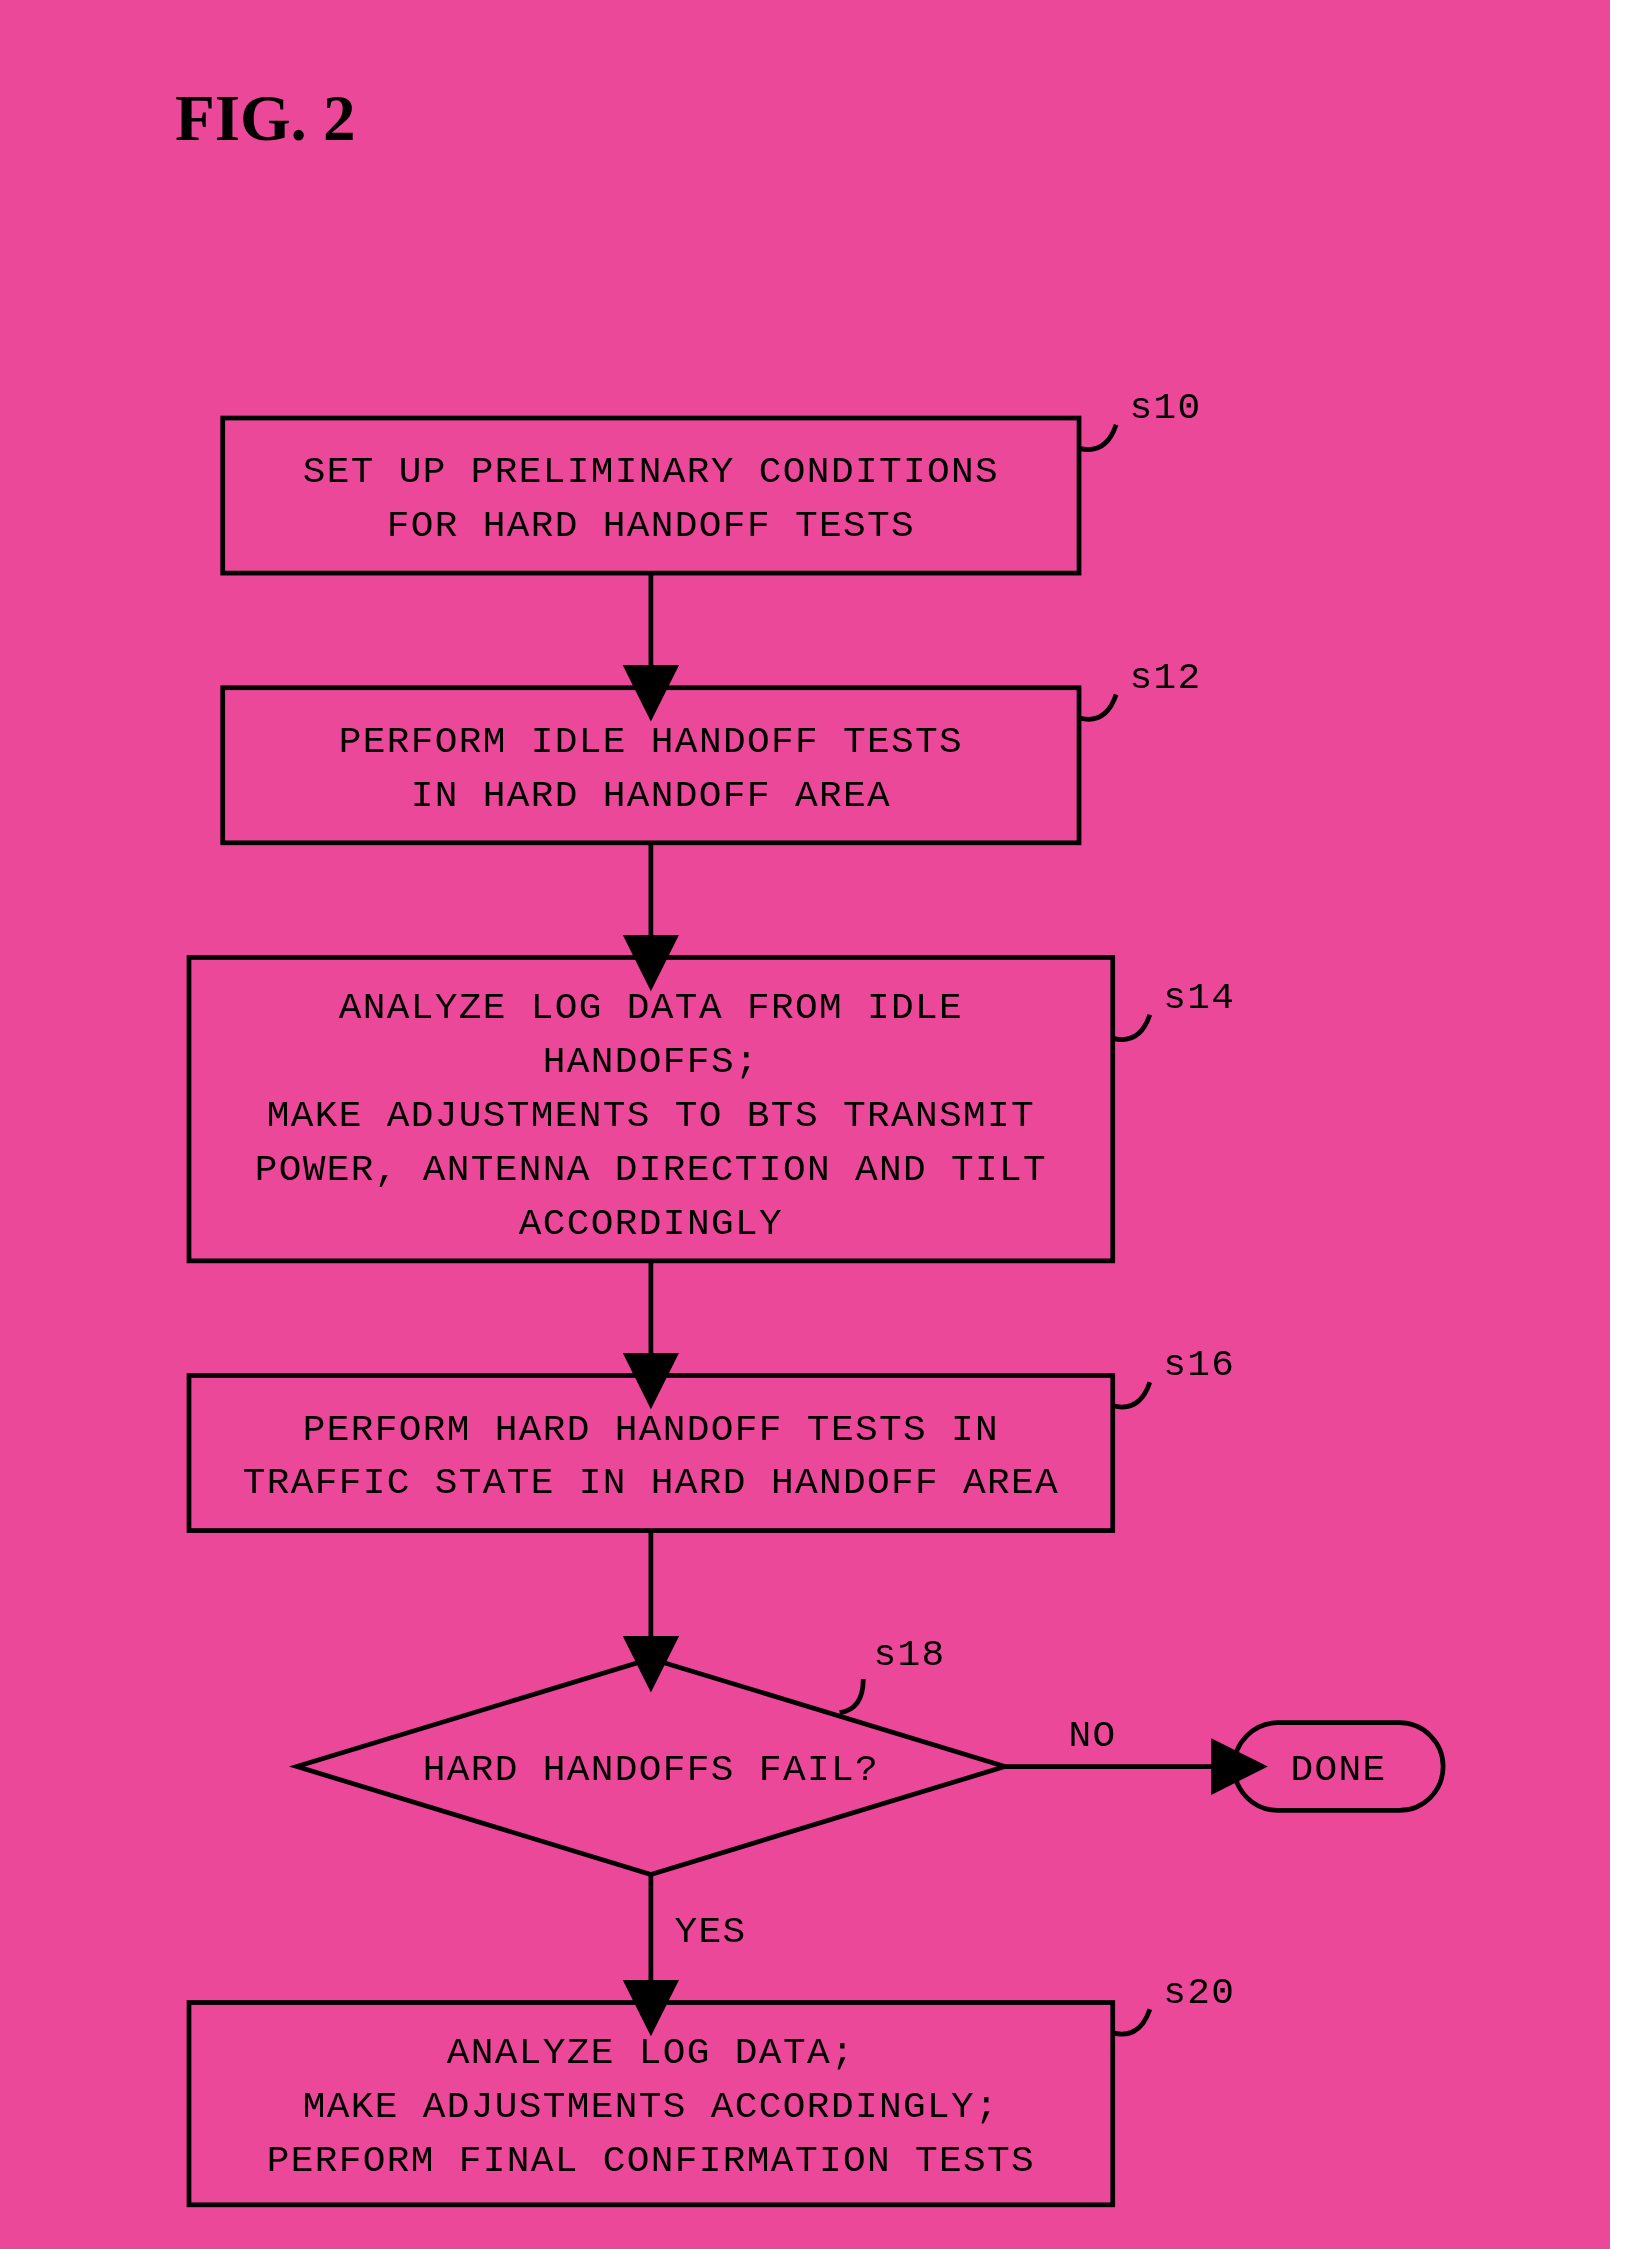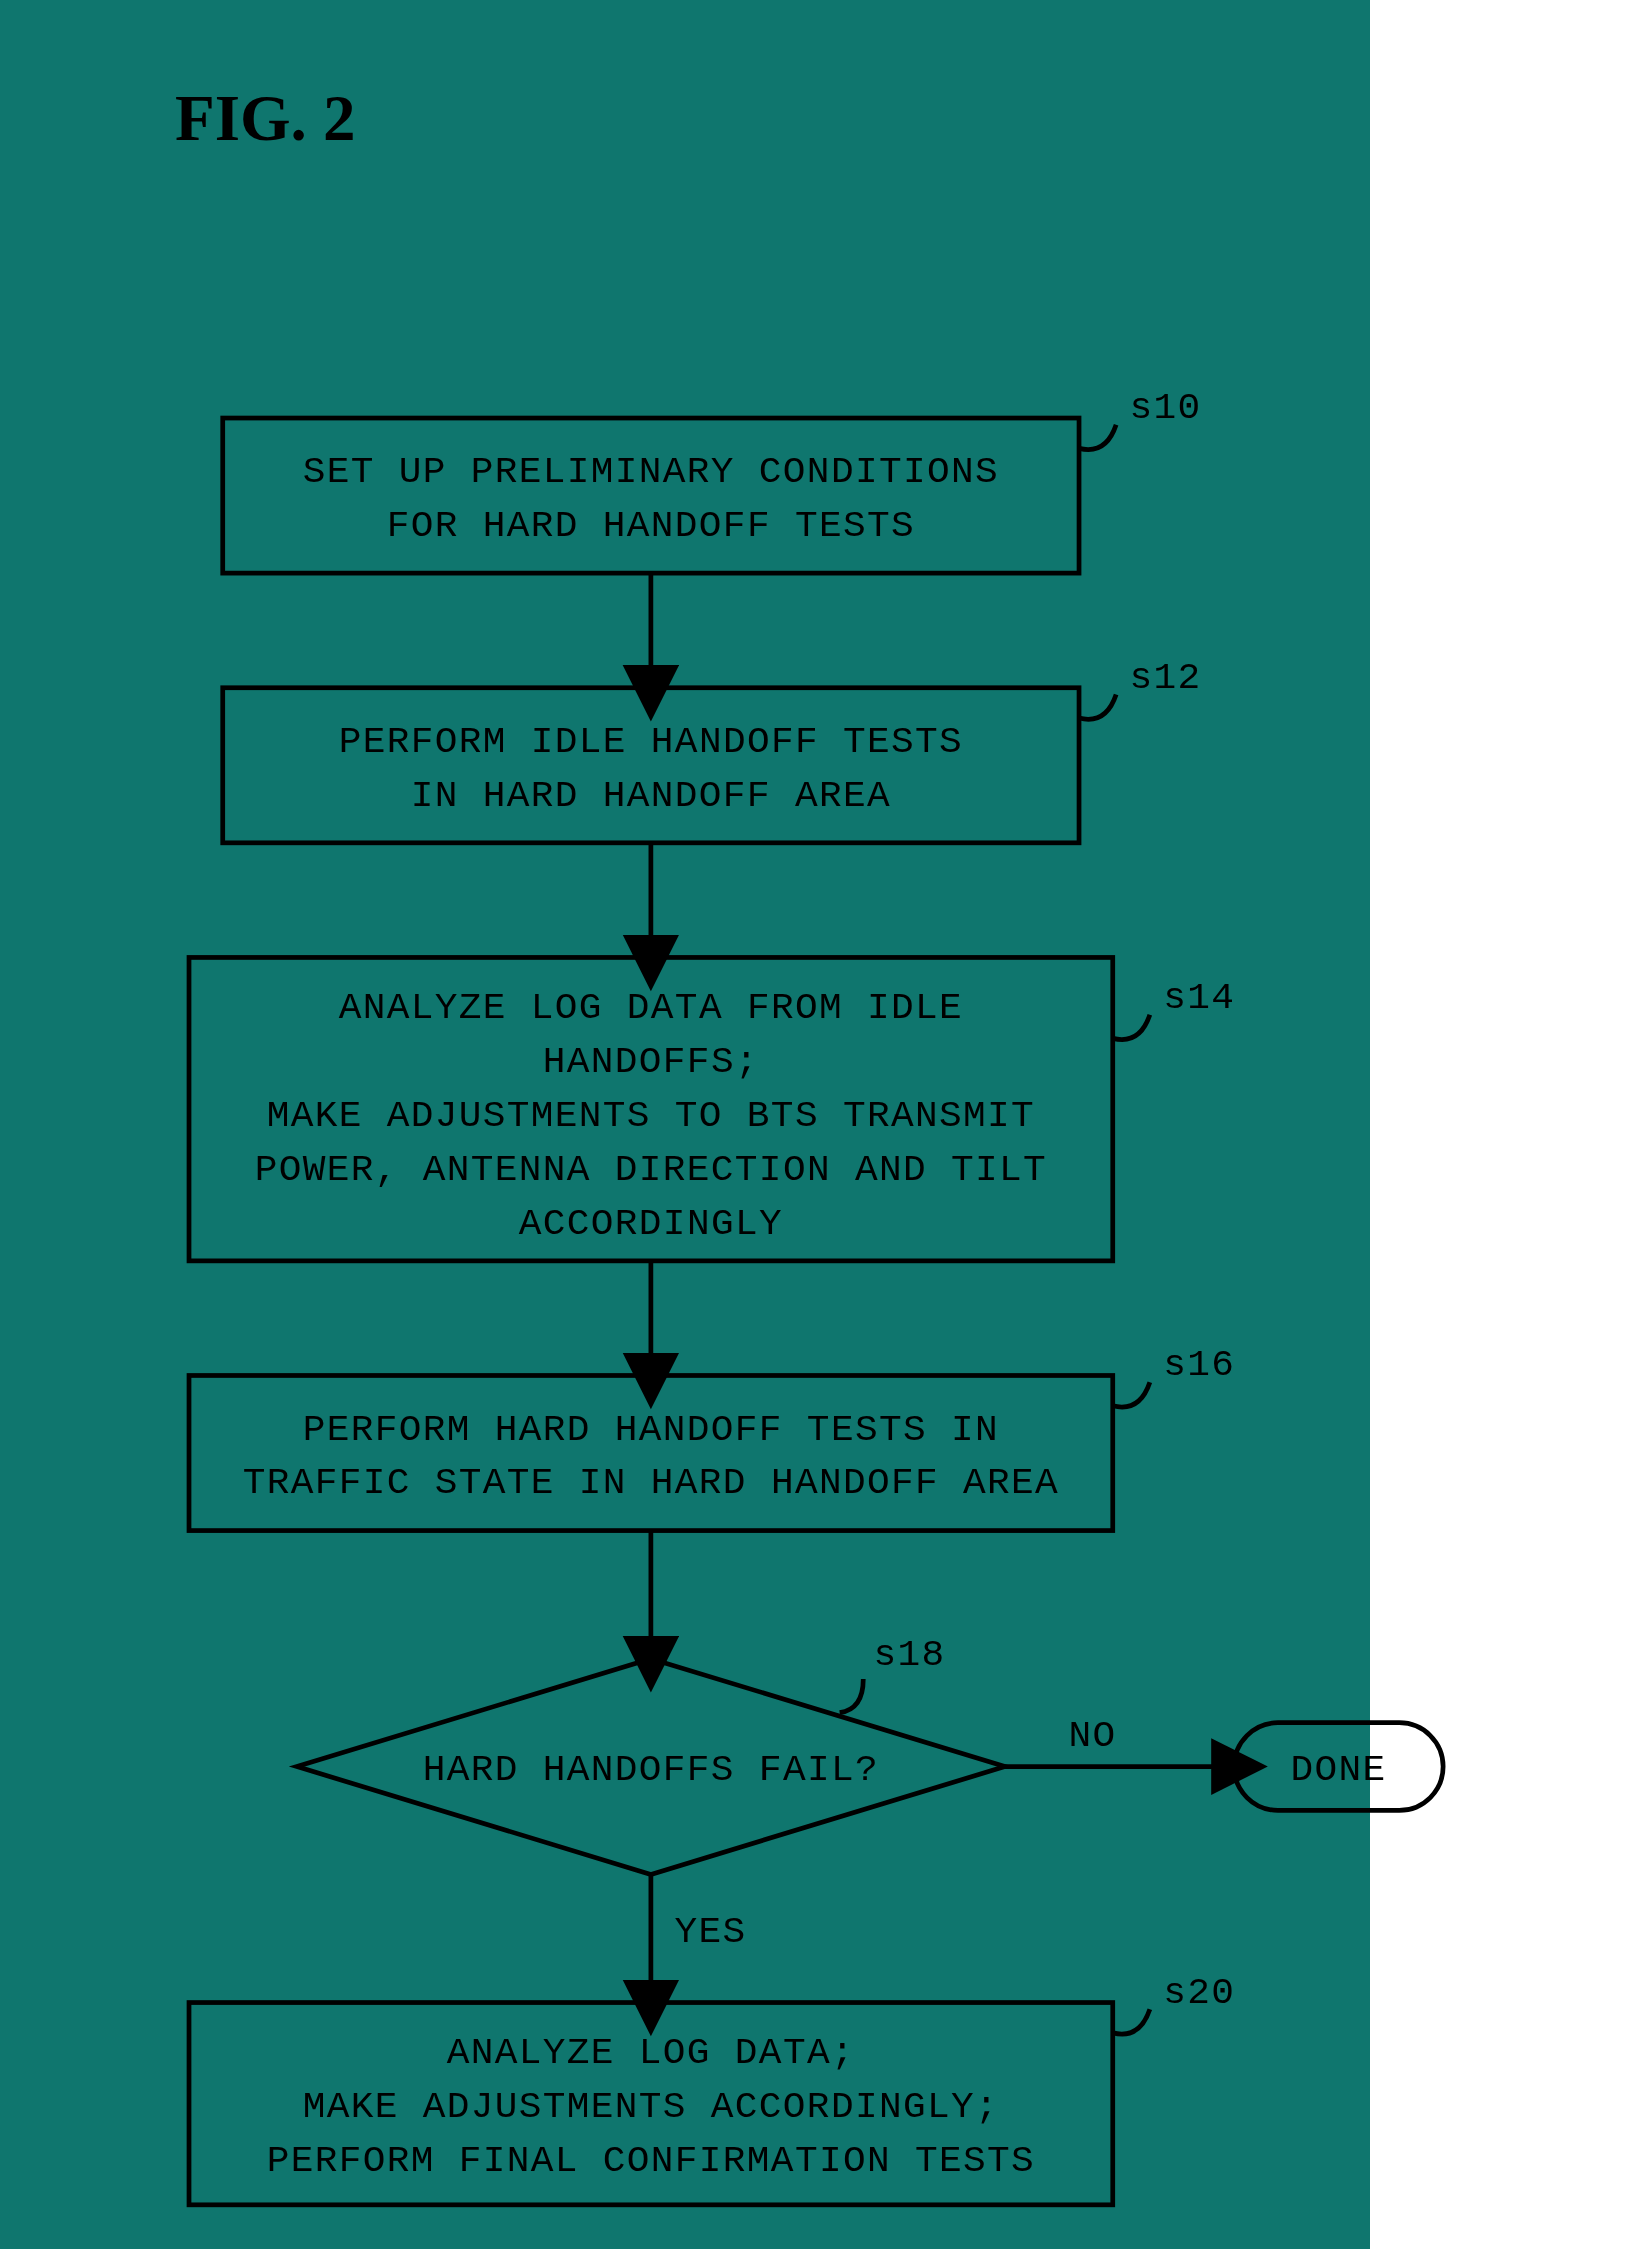--- a/index.html
+++ b/index.html
@@ -2,25 +2,24 @@
 <html style="font-size:10.8px"><head>
 <meta charset="utf-8">
 <style>
   html, body {
     margin: 0;
     padding: 0;
     background: #ffffff;
   }
   .page {
     position: relative;
-    width: 1323px;
+    width: 1610px;
     height: 2250px;
-    background: #0f766e;
+    background: #ec4899;
     font-family: "Courier New", Courier, monospace;
-    padding-left: 47px;
   }
   .fig-title {
     position: absolute;
     left: 175px;
     top: 81px;
     font-family: "Times New Roman", Times, serif;
     font-weight: bold;
     font-size: 65px;
     color: #000;
   }

